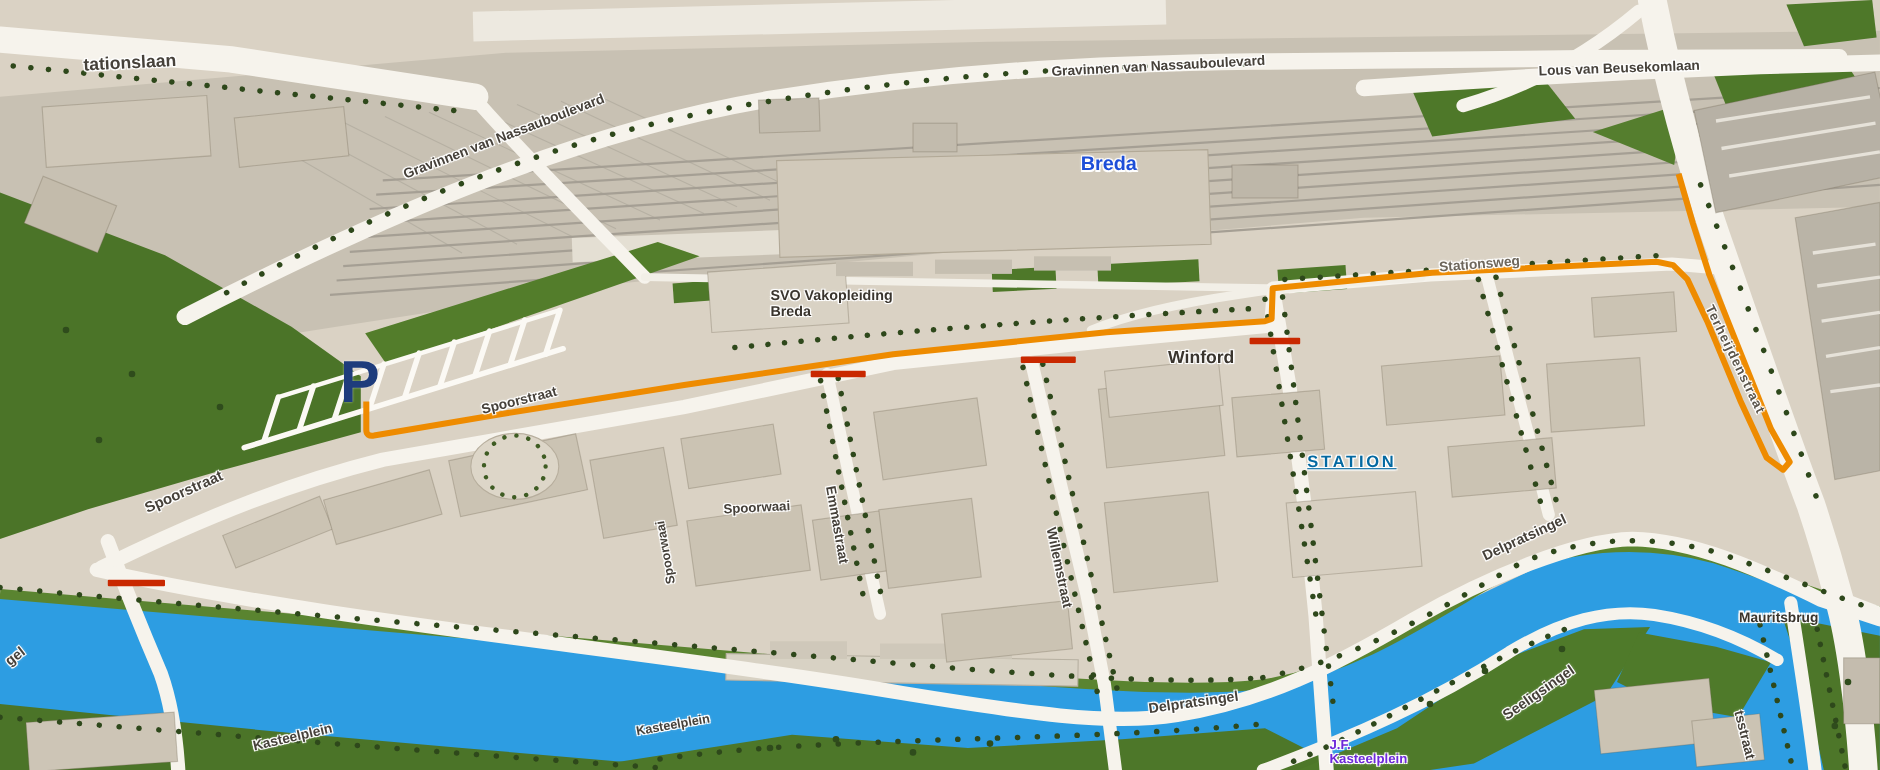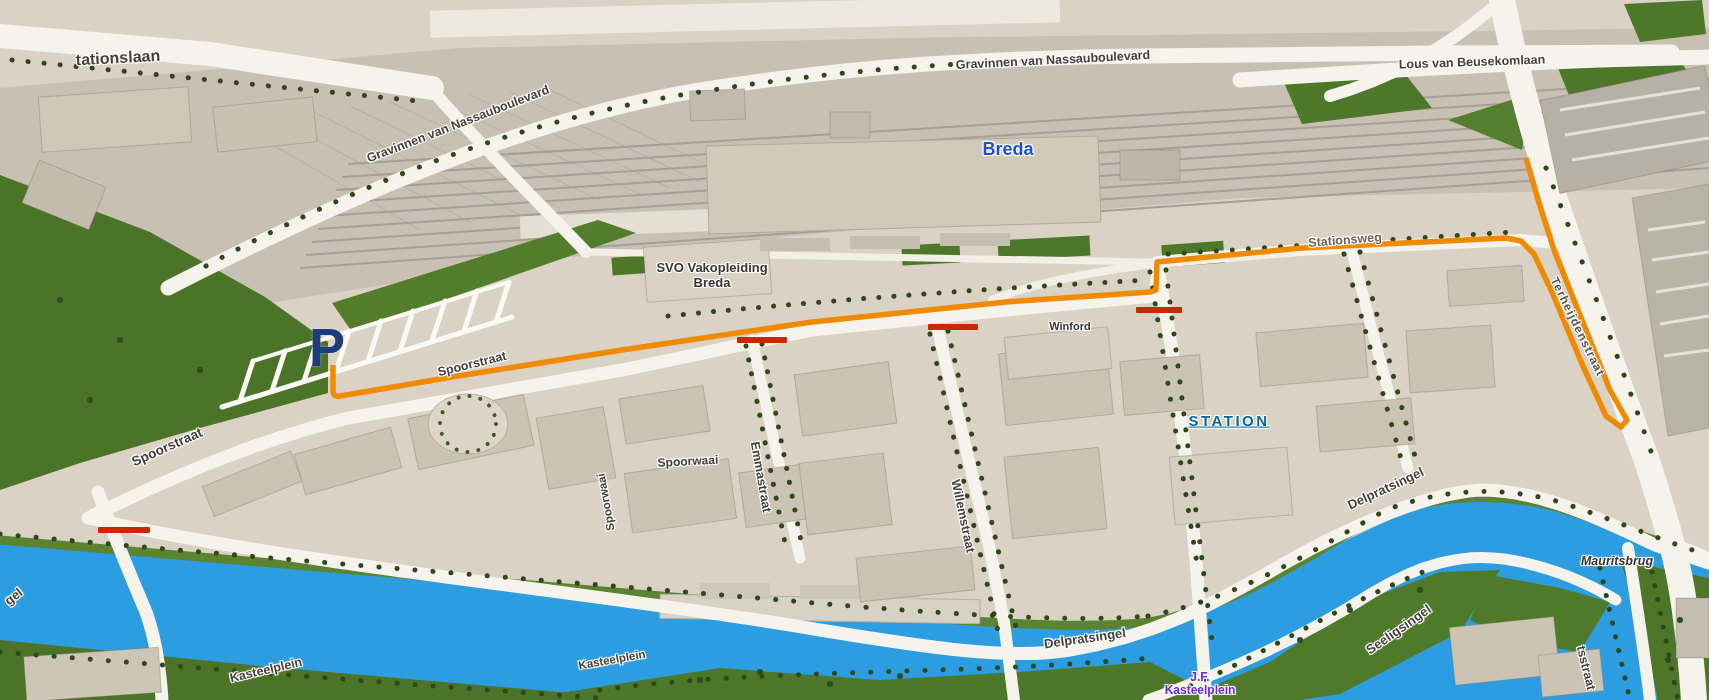--- a/index.html
+++ b/index.html
@@ -5,21 +5,21 @@
   html,body{margin:0;padding:0;width:1709px;height:700px;overflow:hidden;background:#dad2c4;}
   #map{position:relative;width:1709px;height:700px;font-family:"Liberation Sans",sans-serif;}
   #map svg{position:absolute;left:0;top:0;}
   .lbl{
     position:absolute;white-space:nowrap;color:#46413a;font-weight:700;
     transform:translate(-50%,-50%);transform-origin:center;
     text-shadow:-1px -1px 0 rgba(255,255,255,.95),1px -1px 0 rgba(255,255,255,.95),
                 -1px 1px 0 rgba(255,255,255,.95),1px 1px 0 rgba(255,255,255,.95),0 0 3px #fff;
     line-height:1.12;
   }
-  .lbl.center{text-align:center;}
+  .lbl.center{margin-left:44px;}
   #p-marker{
     position:absolute;left:327px;top:347px;transform:translate(-50%,-50%);
     font-size:54px;font-weight:700;color:#1E3C7C;
     text-shadow:0 0 2px rgba(255,255,255,.6);
   }
 </style>
 </head>
 <body>
 
 <div id="map">
@@ -233,32 +233,32 @@
 <div class="lbl" style="left:118px;top:58px;font-size:16px;transform:translate(-50%,-50%) rotate(-3deg);">tationslaan</div>
 <div class="lbl" style="left:458px;top:124px;font-size:12.5px;transform:translate(-50%,-50%) rotate(-21deg);">Gravinnen van Nassauboulevard</div>
 <div class="lbl" style="left:1053px;top:60px;font-size:12.5px;transform:translate(-50%,-50%) rotate(-3deg);">Gravinnen van Nassauboulevard</div>
 <div class="lbl" style="left:1472px;top:62px;font-size:12.5px;transform:translate(-50%,-50%) rotate(-2deg);">Lous van Beusekomlaan</div>
 <div class="lbl" style="left:1008px;top:149px;font-size:18px;color:#1d4ed8;">Breda</div>
 <div class="lbl center" style="left:712px;top:276px;font-size:13px;color:#3a352e;">
   <div>SVO Vakopleiding</div>
   <div>Breda</div>
 </div>
 <div class="lbl" style="left:1345px;top:240px;font-size:12.5px;color:#6e675c;transform:translate(-50%,-50%) rotate(-4.5deg);">Stationsweg</div>
-<div class="lbl" style="left:1070px;top:326px;font-size:11px;color:#3a352e;">Winford</div>
+<div class="lbl" style="left:1092px;top:326px;font-size:16px;color:#3a352e;">Winford</div>
 <div class="lbl" style="left:1229px;top:421px;font-size:15px;letter-spacing:2.5px;color:#0369a1;text-decoration:underline;">STATION</div>
 <div class="lbl" style="left:472px;top:364px;font-size:12.5px;transform:translate(-50%,-50%) rotate(-14deg);">Spoorstraat</div>
 <div class="lbl" style="left:167px;top:447px;font-size:13.5px;transform:translate(-50%,-50%) rotate(-24deg);">Spoorstraat</div>
 <div class="lbl" style="left:761px;top:477px;font-size:12.5px;transform:translate(-50%,-50%) rotate(80deg);">Emmastraat</div>
 <div class="lbl" style="left:688px;top:462px;font-size:12px;transform:translate(-50%,-50%) rotate(-3deg);">Spoorwaai</div>
 <div class="lbl" style="left:606px;top:502px;font-size:11.5px;font-weight:600;transform:translate(-50%,-50%) rotate(-100deg);">Spoorwaai</div>
 <div class="lbl" style="left:963px;top:516px;font-size:12.5px;transform:translate(-50%,-50%) rotate(78deg);">Willemstraat</div>
 <div class="lbl" style="left:1577px;top:327px;font-size:12px;font-weight:600;color:#5b554b;letter-spacing:1px;transform:translate(-50%,-50%) rotate(64deg);">Terheijdenstraat</div>
 <div class="lbl" style="left:1386px;top:489px;font-size:13px;transform:translate(-50%,-50%) rotate(-25deg);">Delpratsingel</div>
 <div class="lbl" style="left:1085px;top:639px;font-size:13px;transform:translate(-50%,-50%) rotate(-8deg);">Delpratsingel</div>
-<div class="lbl" style="left:1617px;top:561px;font-size:12.5px;color:#3a342c;font-style:italic;">Mauritsbrug</div>
+<div class="lbl" style="left:1617px;top:561px;font-size:12.5px;color:#3a342c;">Mauritsbrug</div>
 <div class="lbl" style="left:1399px;top:630px;font-size:13px;transform:translate(-50%,-50%) rotate(-35deg);">Seeligsingel</div>
 <div class="lbl center" style="left:1200px;top:684px;font-size:12px;color:#6d28d9;">
   <div>J.F.</div>
   <div>Kasteelplein</div>
 </div>
 <div class="lbl" style="left:266px;top:670px;font-size:12.5px;transform:translate(-50%,-50%) rotate(-13deg);">Kasteelplein</div>
 <div class="lbl" style="left:612px;top:660px;font-size:11.5px;font-weight:600;transform:translate(-50%,-50%) rotate(-10deg);">Kasteelplein</div>
 <div class="lbl" style="left:14px;top:597px;font-size:13px;transform:translate(-50%,-50%) rotate(-38deg);">gel</div>
 <div class="lbl" style="left:1586px;top:668px;font-size:12.5px;transform:translate(-50%,-50%) rotate(76deg);">tsstraat</div>
 

